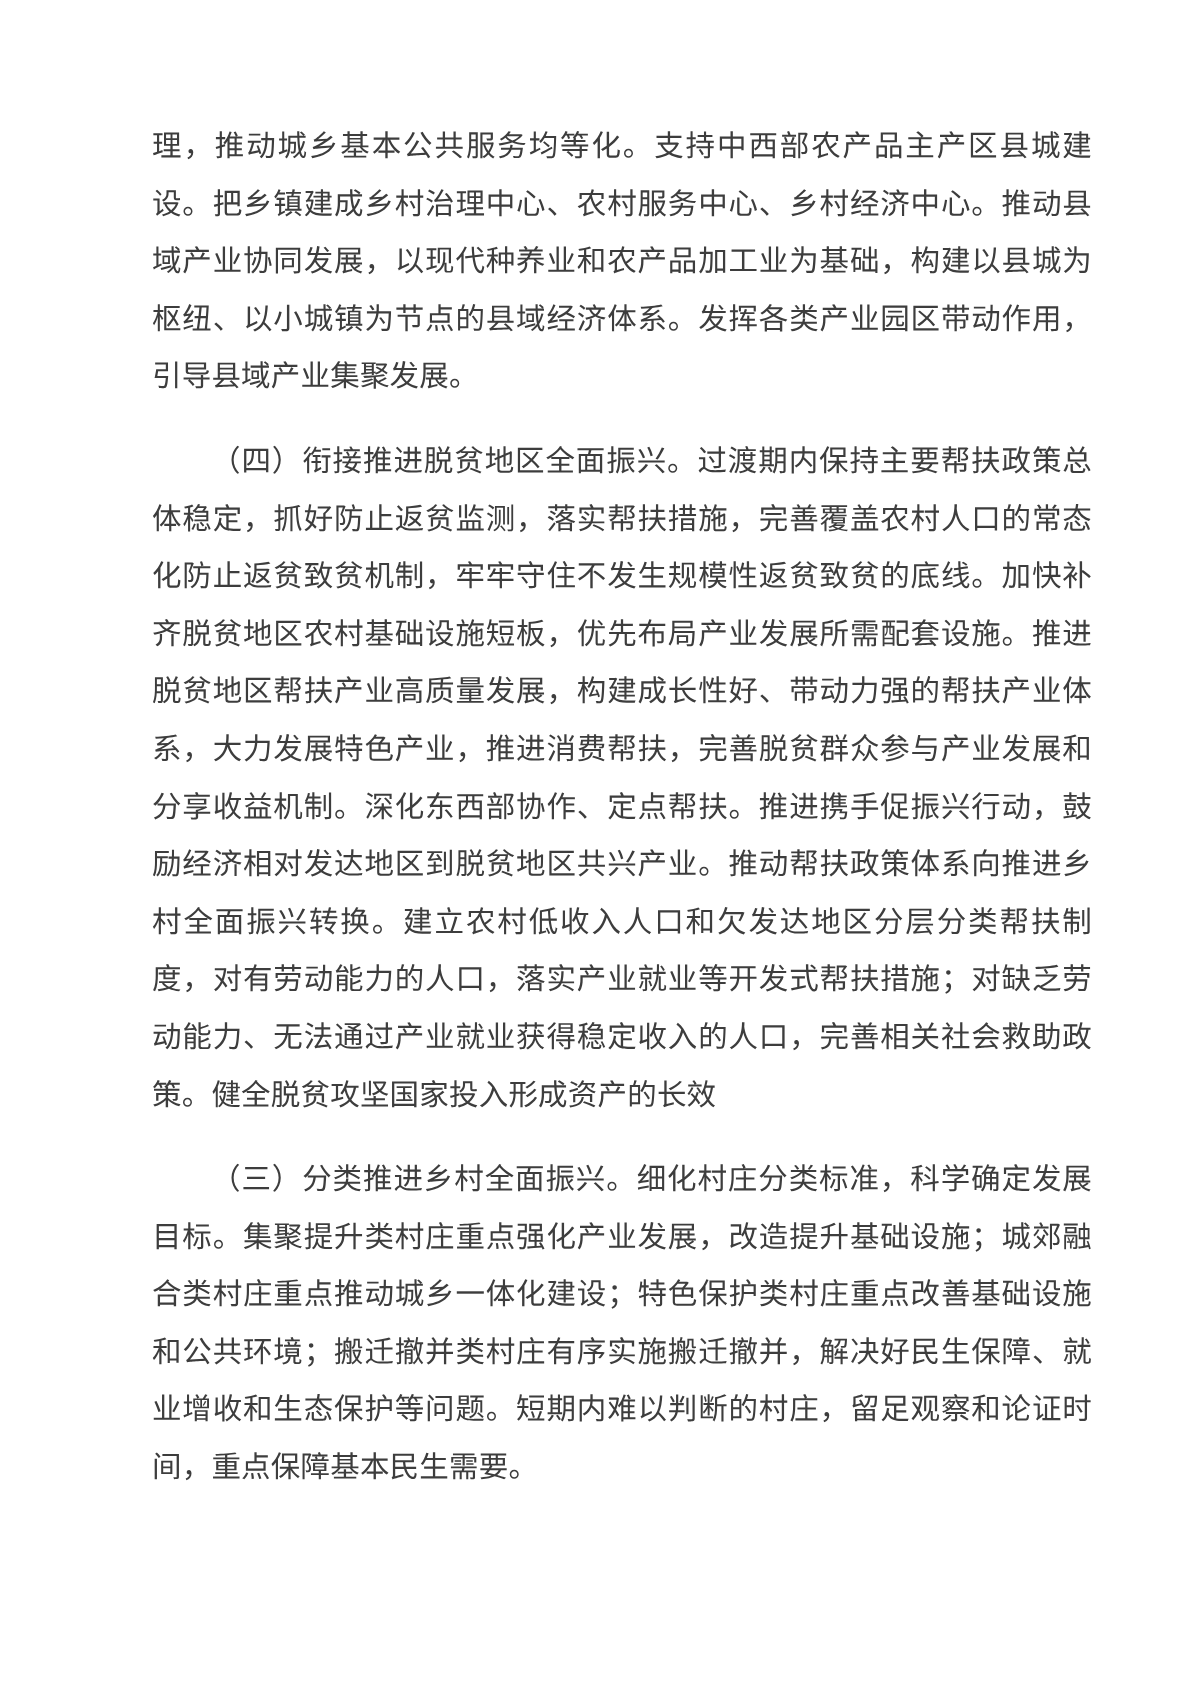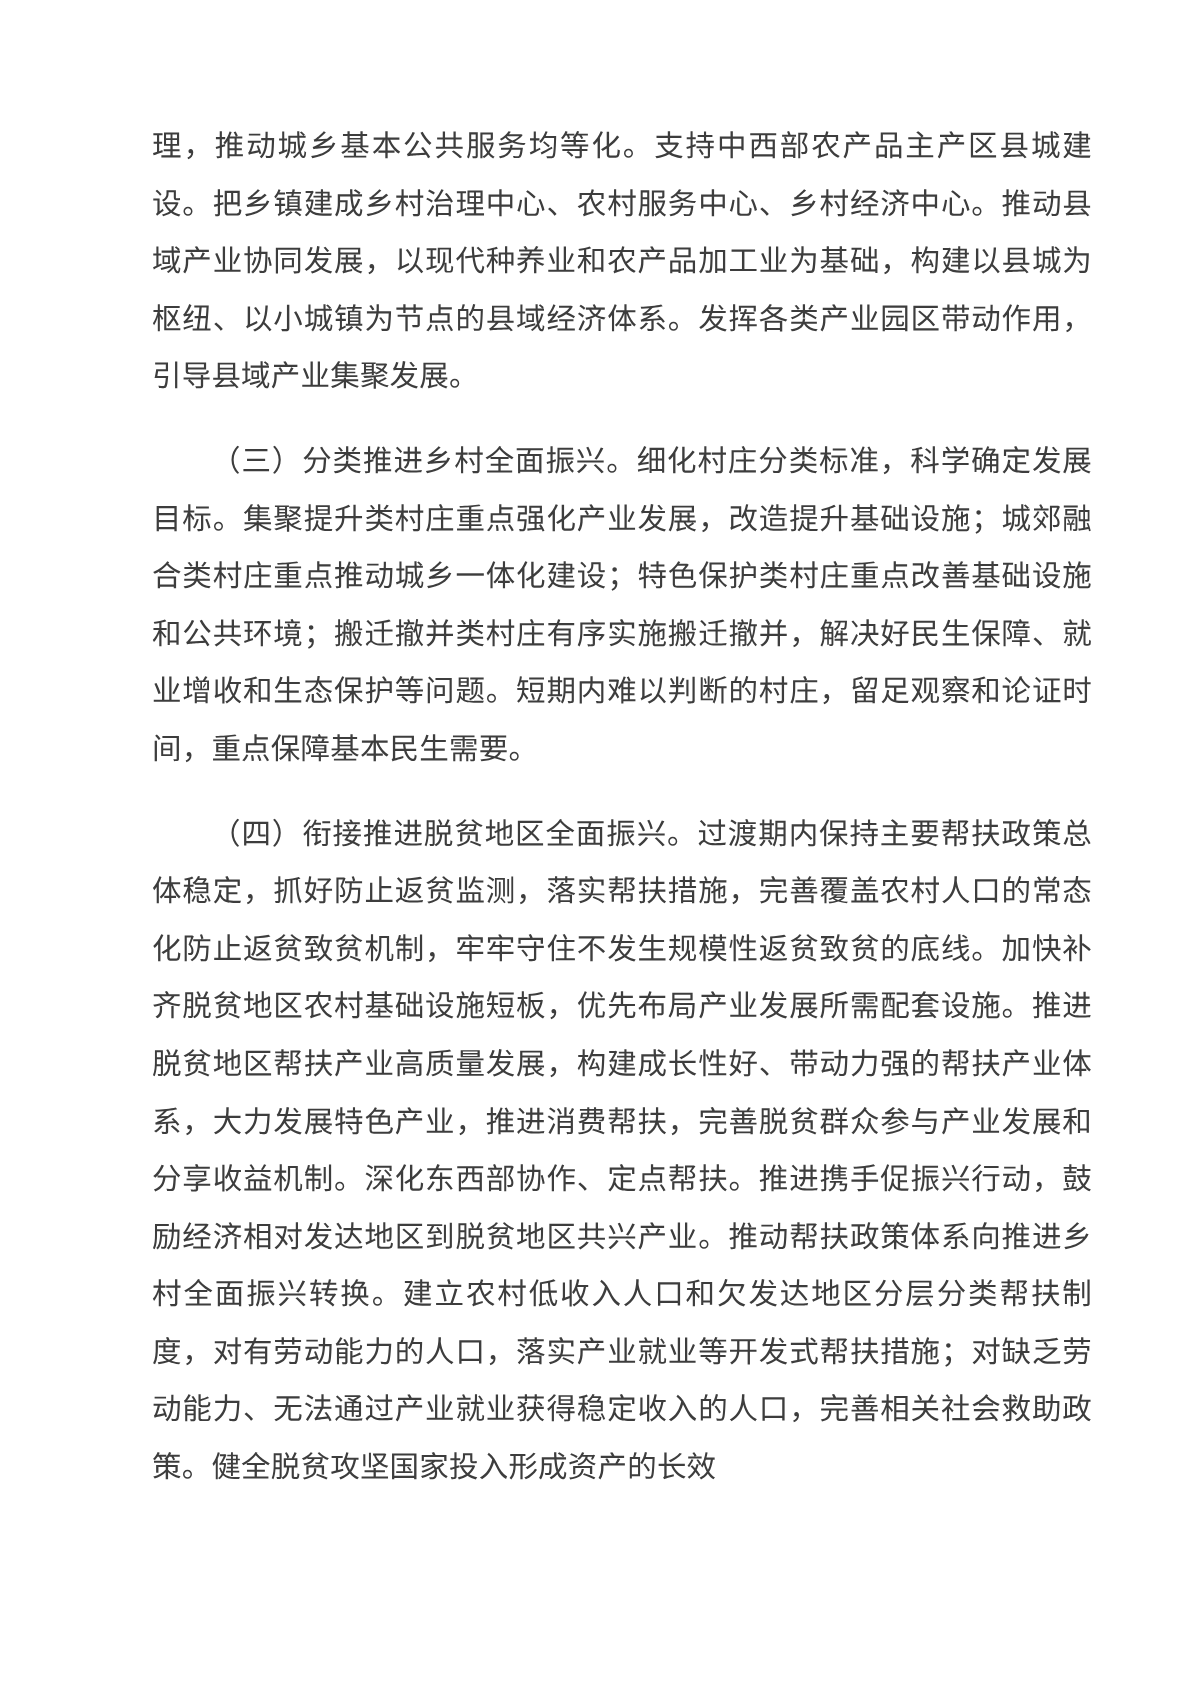--- a/index.html
+++ b/index.html
@@ -32,15 +32,15 @@
   }
   .doc-page p.indent {
     text-indent: 2em;
   }
 </style>
 </head>
 <body>
 
 <div class="doc-page">
   <p>理，推动城乡基本公共服务均等化。支持中西部农产品主产区县城建设。把乡镇建成乡村治理中心、农村服务中心、乡村经济中心。推动县域产业协同发展，以现代种养业和农产品加工业为基础，构建以县城为枢纽、以小城镇为节点的县域经济体系。发挥各类产业园区带动作用，引导县域产业集聚发展。</p>
+  <p class="indent">（四）衔接推进脱贫地区全面振兴。过渡期内保持主要帮扶政策总体稳定，抓好防止返贫监测，落实帮扶措施，完善覆盖农村人口的常态化防止返贫致贫机制，牢牢守住不发生规模性返贫致贫的底线。加快补齐脱贫地区农村基础设施短板，优先布局产业发展所需配套设施。推进脱贫地区帮扶产业高质量发展，构建成长性好、带动力强的帮扶产业体系，大力发展特色产业，推进消费帮扶，完善脱贫群众参与产业发展和分享收益机制。深化东西部协作、定点帮扶。推进携手促振兴行动，鼓励经济相对发达地区到脱贫地区共兴产业。推动帮扶政策体系向推进乡村全面振兴转换。建立农村低收入人口和欠发达地区分层分类帮扶制度，对有劳动能力的人口，落实产业就业等开发式帮扶措施；对缺乏劳动能力、无法通过产业就业获得稳定收入的人口，完善相关社会救助政策。健全脱贫攻坚国家投入形成资产的长效</p>
   <p class="indent">（三）分类推进乡村全面振兴。细化村庄分类标准，科学确定发展目标。集聚提升类村庄重点强化产业发展，改造提升基础设施；城郊融合类村庄重点推动城乡一体化建设；特色保护类村庄重点改善基础设施和公共环境；搬迁撤并类村庄有序实施搬迁撤并，解决好民生保障、就业增收和生态保护等问题。短期内难以判断的村庄，留足观察和论证时间，重点保障基本民生需要。</p>
-  <p class="indent">（四）衔接推进脱贫地区全面振兴。过渡期内保持主要帮扶政策总体稳定，抓好防止返贫监测，落实帮扶措施，完善覆盖农村人口的常态化防止返贫致贫机制，牢牢守住不发生规模性返贫致贫的底线。加快补齐脱贫地区农村基础设施短板，优先布局产业发展所需配套设施。推进脱贫地区帮扶产业高质量发展，构建成长性好、带动力强的帮扶产业体系，大力发展特色产业，推进消费帮扶，完善脱贫群众参与产业发展和分享收益机制。深化东西部协作、定点帮扶。推进携手促振兴行动，鼓励经济相对发达地区到脱贫地区共兴产业。推动帮扶政策体系向推进乡村全面振兴转换。建立农村低收入人口和欠发达地区分层分类帮扶制度，对有劳动能力的人口，落实产业就业等开发式帮扶措施；对缺乏劳动能力、无法通过产业就业获得稳定收入的人口，完善相关社会救助政策。健全脱贫攻坚国家投入形成资产的长效</p>
 </div>
 
 </body></html>

